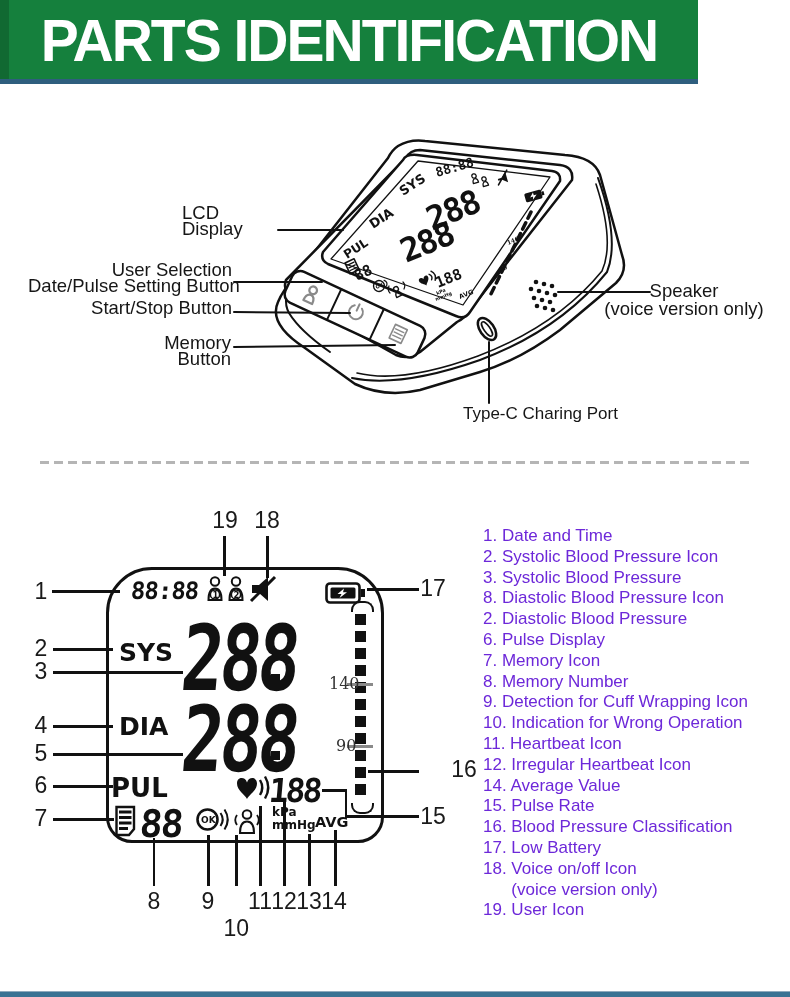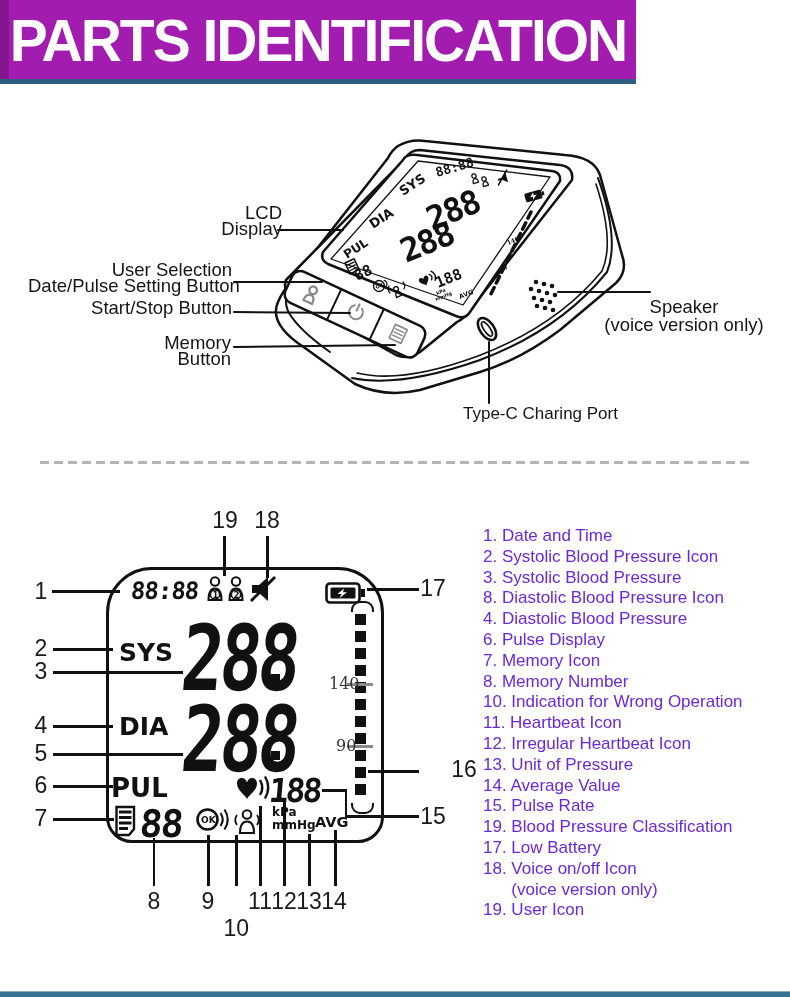--- a/index.html
+++ b/index.html
@@ -1,19 +1,19 @@
 <!DOCTYPE html>
 <html><head>
 <meta charset="utf-8">
 <style>
   html,body{margin:0;padding:0;background:#fff;}
   #page{position:relative;width:790px;height:997px;background:#fff;overflow:hidden;
         font-family:"Liberation Sans",sans-serif;color:#111;}
   
-  .banner{position:absolute;left:0;top:0;width:636px;height:79px;background:#a21caf;
+  .banner{position:absolute;left:0;top:0;width:698px;height:79px;background:#15803d;
           border-bottom:5px solid #2E5E7E;box-shadow:inset 9px 0 0 rgba(0,0,0,.18);
           display:flex;align-items:center;justify-content:center;}
   .banner h1{margin:0;color:#fff;font-size:57px;font-weight:bold;letter-spacing:-2px;
              font-family:"Liberation Sans",sans-serif;transform:scaleY(1.05);}
   
   .footbar{position:absolute;left:0;bottom:0;width:790px;height:5px;background:#3A7293;border-top:1px solid #8FA9BC;}
   
   .divider{position:absolute;left:40px;top:461px;width:712px;height:3px;
            background:repeating-linear-gradient(90deg,#b5b5b5 0 9px,transparent 9px 14px);}
   
@@ -165,36 +165,36 @@
     <g stroke-width="2">
       <line x1="278" y1="230" x2="343" y2="230"></line>
       <line x1="234" y1="282" x2="322" y2="282"></line>
       <line x1="234" y1="312" x2="350" y2="313"></line>
       <line x1="234" y1="347" x2="395" y2="345"></line>
       <line x1="558" y1="292" x2="650" y2="292"></line>
       <line x1="489" y1="342" x2="489" y2="403"></line>
     </g>
   </svg>
 
-  <div class="lbl" style="left:182px;top:205px;width:100px;text-align:right;">
+  <div class="lbl" style="left:182px;top:205px;width:100px;text-align:left;">
     <div>LCD</div>
     <div>Display</div>
   </div>
   <div class="lbl" style="left:28px;top:262px;width:204px;text-align:right;">
     <div>User Selection</div>
     <div>Date/Pulse Setting Button</div>
   </div>
   <div class="lbl" style="left:28px;top:300px;width:204px;text-align:right;">
     <div>Start/Stop Button</div>
   </div>
   <div class="lbl" style="left:131px;top:335px;width:100px;text-align:right;">
     <div>Memory</div>
     <div>Button</div>
   </div>
-  <div class="lbl" style="left:598px;top:282px;width:172px;text-align:center;line-height:17.5px;margin-top:16px;">
+  <div class="lbl" style="left:598px;top:282px;width:172px;text-align:center;line-height:17.5px;">
     <div>Speaker</div>
     <div>(voice version only)</div>
   </div>
   <div class="lbl" style="left:463px;top:406px;font-size:17px;">
     <div>Type-C Charing Port</div>
   </div>
 
   <div class="divider"></div>
 
   <div class="panel"></div>
@@ -318,31 +318,31 @@
   <div class="cl" style="left:259px;top:806px;width:2.5px;height:80px;"></div>
   <div class="cl" style="left:283px;top:800px;width:2.5px;height:86px;"></div>
   <div class="cl" style="left:308px;top:834px;width:2.5px;height:52px;"></div>
   <div class="cl" style="left:334px;top:830px;width:2.5px;height:56px;"></div>
 
   <div class="legend">
       <div class="legend-line">1. Date and Time</div>
       <div class="legend-line">2. Systolic Blood Pressure Icon</div>
       <div class="legend-line">3. Systolic Blood Pressure</div>
       <div class="legend-line">8. Diastolic Blood Pressure Icon</div>
-      <div class="legend-line">4. Diastolic Blood Pressure</div>
+      <div class="legend-line">2. Diastolic Blood Pressure</div>
       <div class="legend-line">6. Pulse Display</div>
       <div class="legend-line">7. Memory Icon</div>
       <div class="legend-line">8. Memory Number</div>
+      <div class="legend-line">9. Detection for Cuff Wrapping Icon</div>
       <div class="legend-line">10. Indication for Wrong Operation</div>
       <div class="legend-line">11. Heartbeat Icon</div>
       <div class="legend-line">12. Irregular Heartbeat Icon</div>
-      <div class="legend-line">13. Unit of Pressure</div>
       <div class="legend-line">14. Average Value</div>
       <div class="legend-line">15. Pulse Rate</div>
-      <div class="legend-line">19. Blood Pressure Classification</div>
+      <div class="legend-line">16. Blood Pressure Classification</div>
       <div class="legend-line">17. Low Battery</div>
       <div class="legend-line">18. Voice on/off Icon</div>
       <div class="legend-line">      (voice version only)</div>
       <div class="legend-line">19. User Icon</div>
     </div>
 
   <div class="footbar"></div>
 </div>
 
 </body></html>

